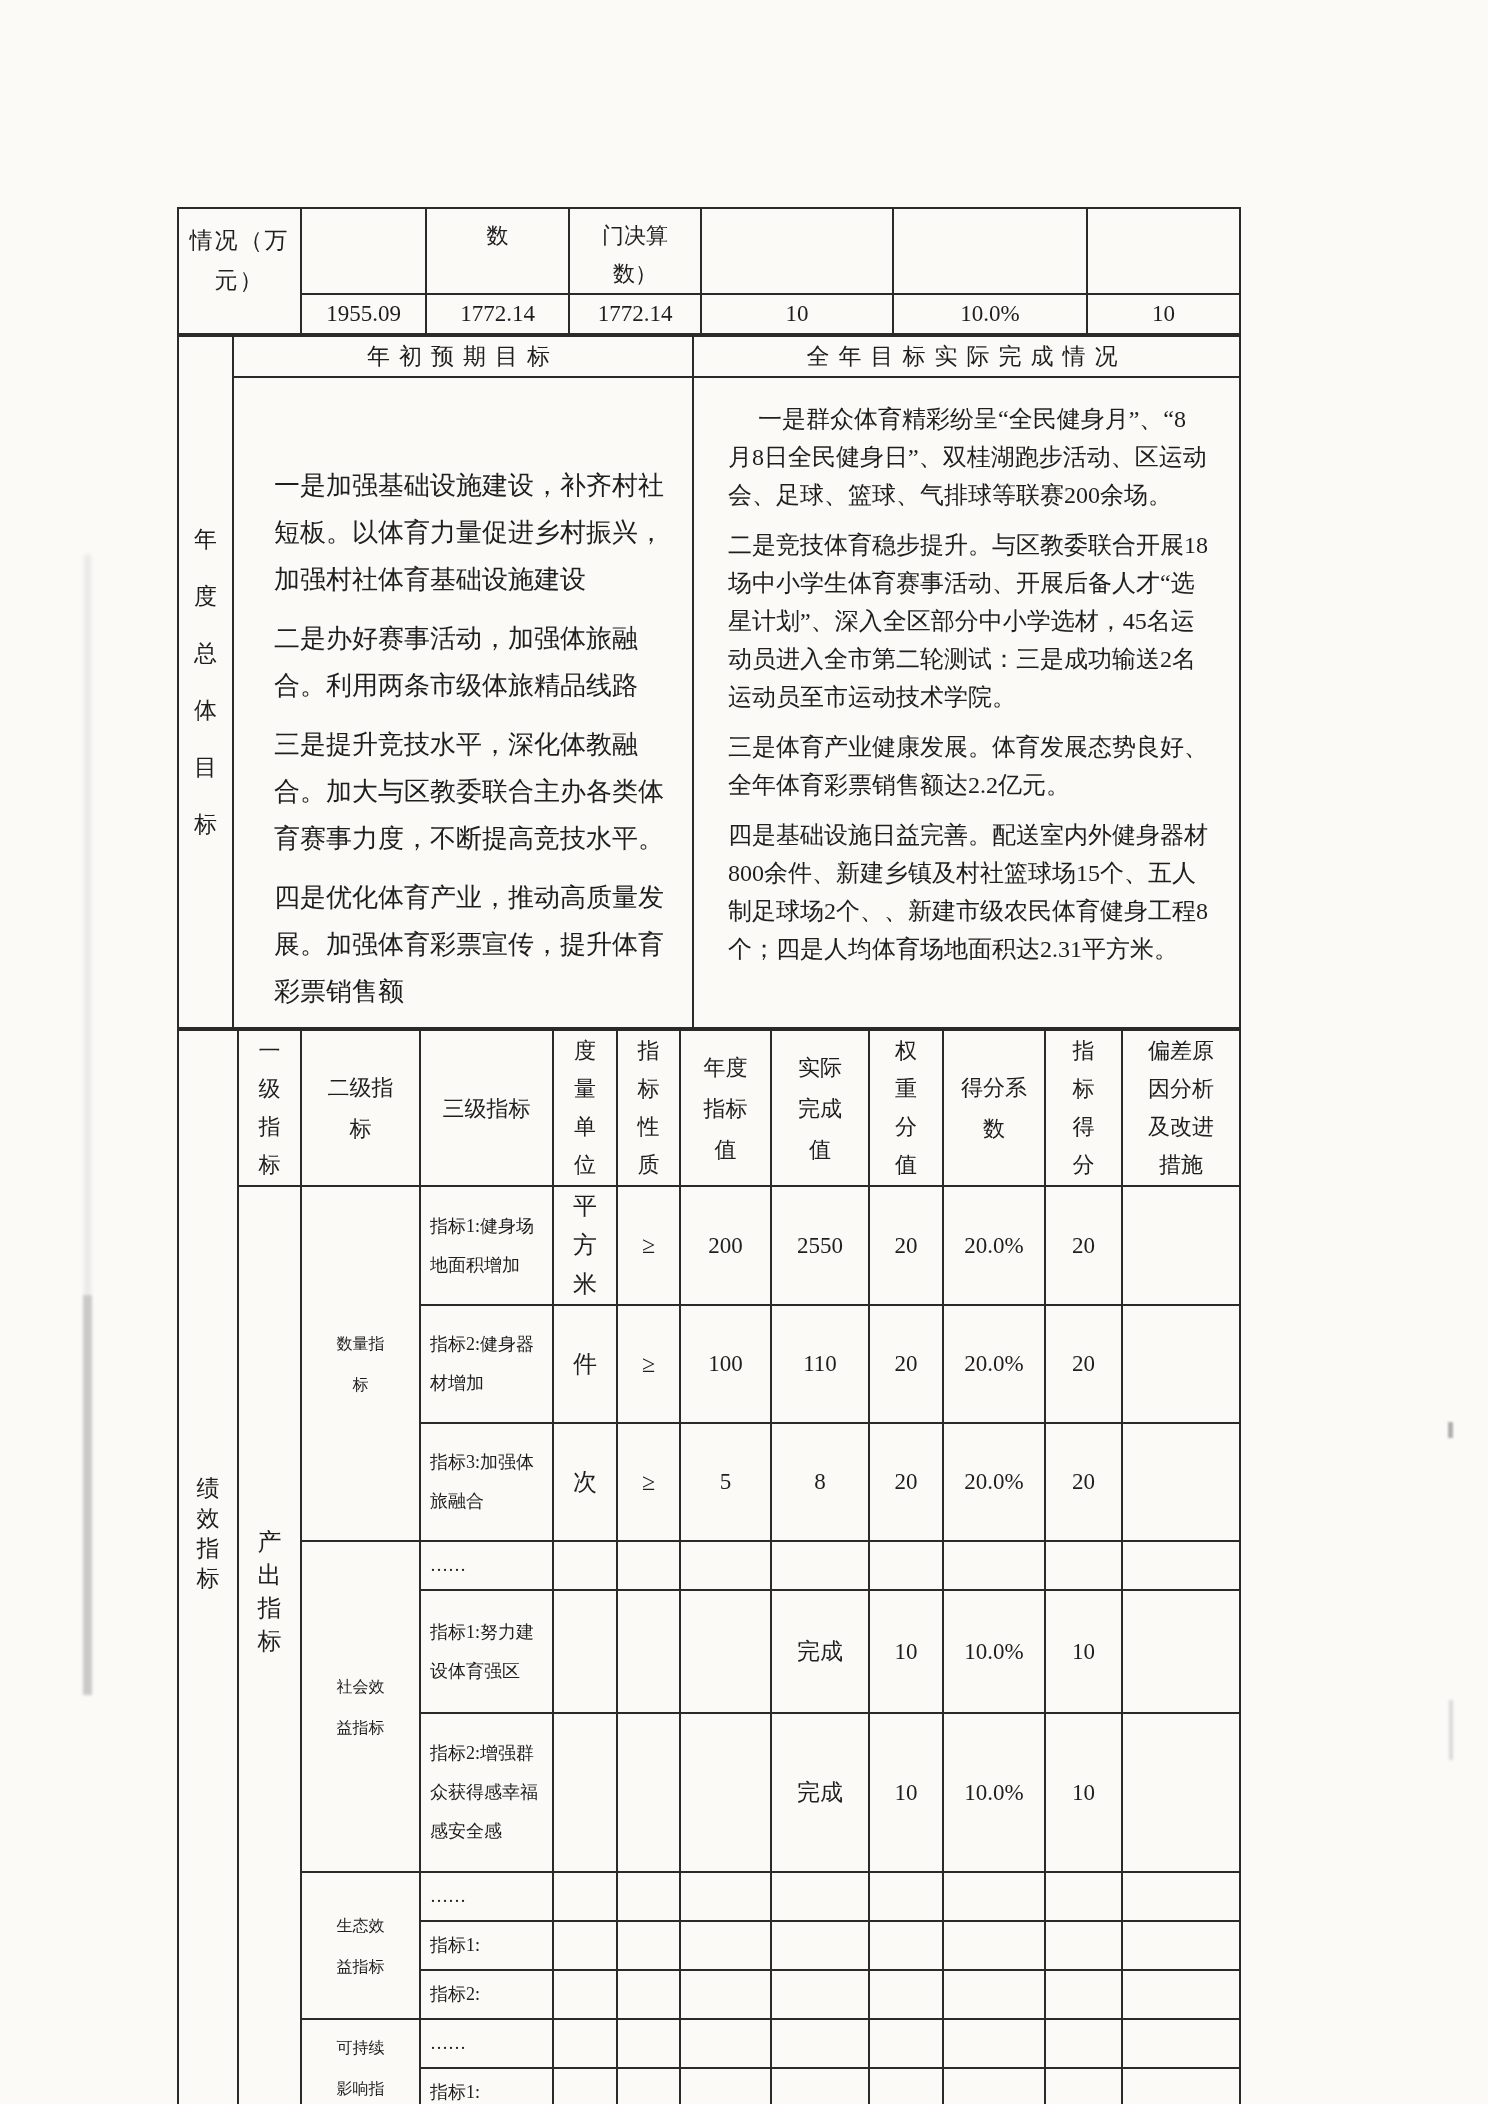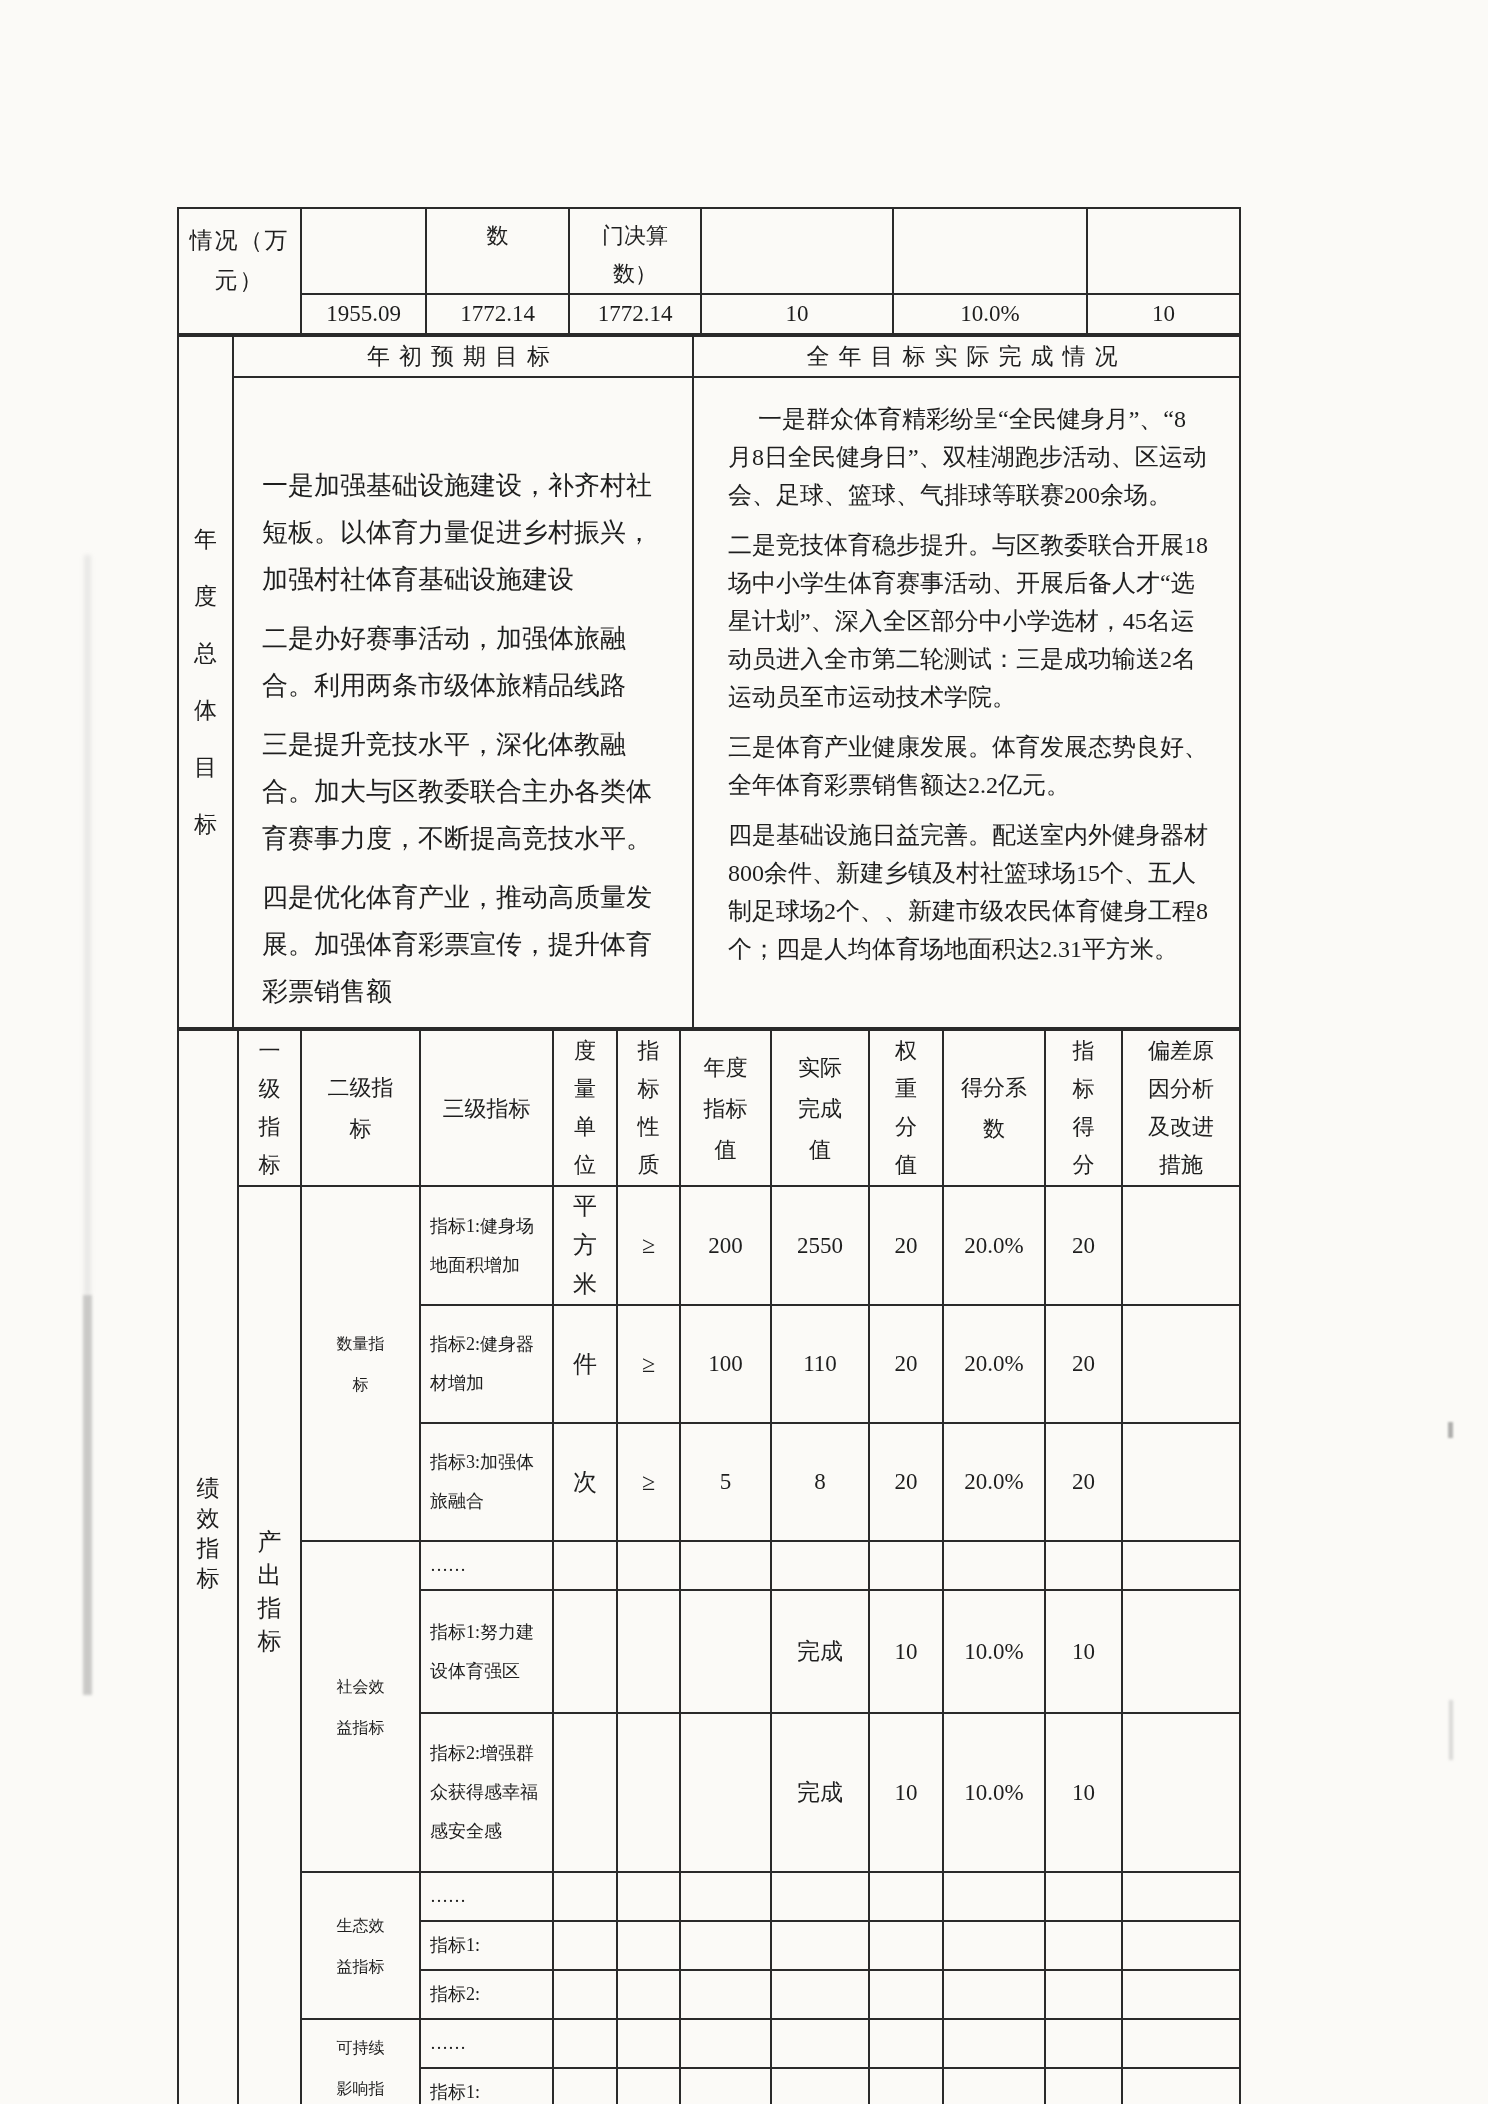--- a/index.html
+++ b/index.html
@@ -21,21 +21,21 @@
   
   .t1 .lbl{font-size:23px;line-height:40px;letter-spacing:2px;padding-top:12px;}
   .t1 .hd{font-size:22px;line-height:38px;padding-top:8px;}
   .t1 .val{font-size:23px;}
 
   
   .side-label{font-size:23px;line-height:57px;letter-spacing:0;}
   .t2 .hdr{font-size:23px;letter-spacing:9px;}
   .goals{vertical-align:top;}
   .goals p{margin:12px;}
-  .goals-left{padding:72px 12px 0 16px;font-size:26px;line-height:47px;}
+  .goals-left{padding:72px 12px 0 28px;font-size:26px;line-height:47px;}
   .goals-right{padding:10px 18px 0 22px;font-size:24px;line-height:38px;}
   .goals-right .indent{text-indent:30px;}
 
   
   .t3 .vh{font-size:22px;line-height:38px;}      
   .t3 .h2{font-size:22px;line-height:41px;}      
   .t3 .h4{font-size:22px;line-height:38px;}      
   .t3 .grp{font-size:16px;line-height:41px;}
   .t3 .lvl1{font-size:24px;line-height:33px;padding-bottom:120px;}
   .t3 .perf{font-size:23px;line-height:30px;padding-bottom:80px;}

